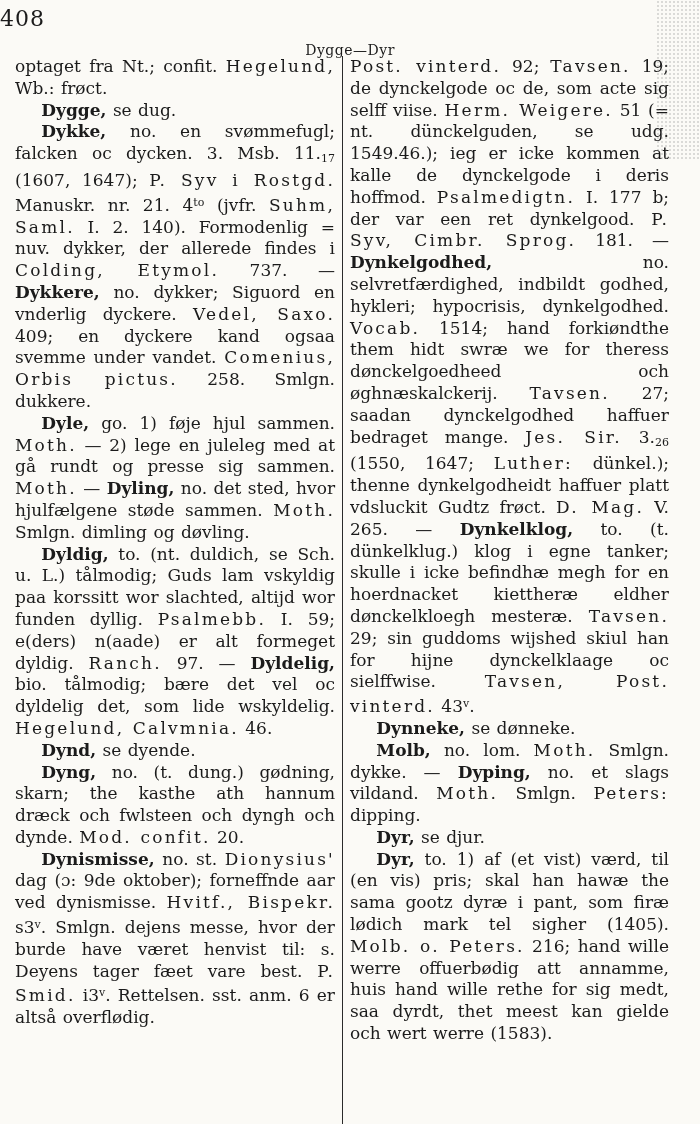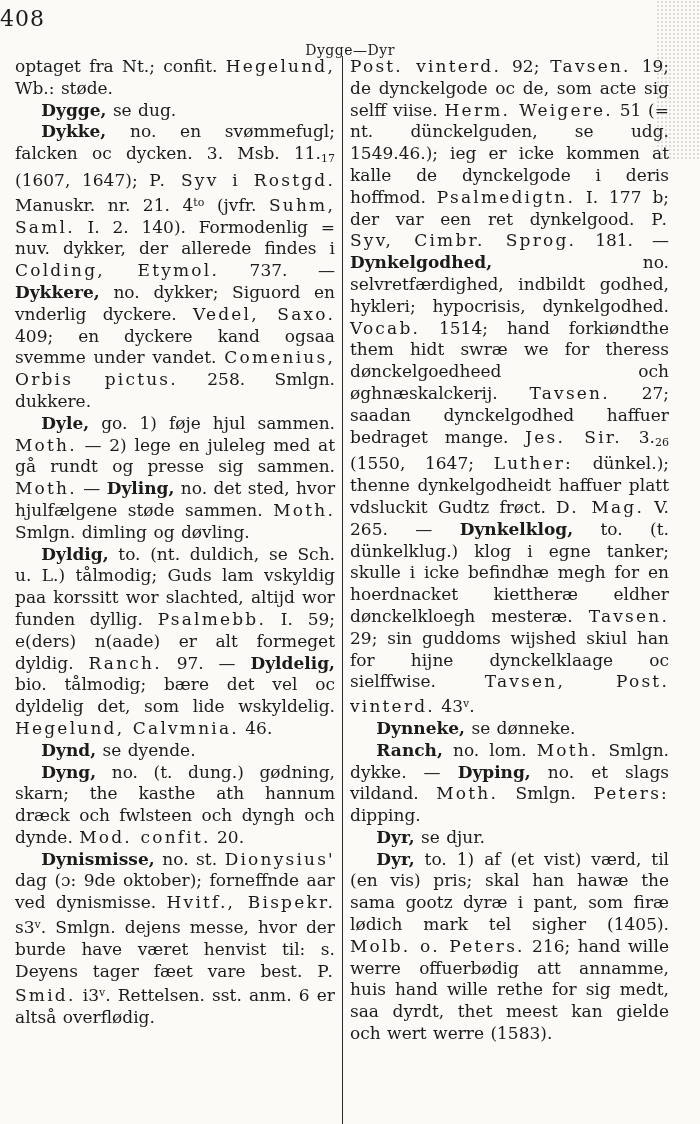--- a/index.html
+++ b/index.html
@@ -95,29 +95,29 @@
 
 <div class="scan-corner"></div>
 
 <div class="page-header">
   <div class="page-number">408</div>
   <div class="running-title">Dygge—Dyr</div>
 </div>
 
 <div class="columns">
   <div class="col col-left">
-      <p class="para"><span>optaget fra Nt.; confit. </span><span class="seg-spaced">Hegelund,</span><span> Wb.: støde.</span></p>
+      <p class="para"><span>optaget fra Nt.; confit. </span><span class="seg-spaced">Hegelund,</span><span> Wb.: frøct.</span></p>
       <p class="para indent"><span class="seg-bold">Dygge,</span><span> se dug.</span></p>
       <p class="para indent"><span class="seg-bold">Dykke,</span><span> no. en svømmefugl; falcken oc dycken. 3. Msb. 11.</span><span class="seg-sub">17</span><span> (1607, 1647); </span><span class="seg-spaced">P. Syv i Rostgd.</span><span> Manuskr. nr. 21. 4</span><span class="seg-sup">to</span><span> (jvfr. </span><span class="seg-spaced">Suhm, Saml.</span><span> I. 2. 140). Formodenlig = nuv. dykker, der allerede findes i </span><span class="seg-spaced">Colding, Etymol.</span><span> 737. — </span><span class="seg-bold">Dykkere,</span><span> no. dykker; Siguord en vnderlig dyckere. </span><span class="seg-spaced">Vedel, Saxo.</span><span> 409; en dyckere kand ogsaa svemme under vandet. </span><span class="seg-spaced">Comenius, Orbis pictus.</span><span> 258. Smlgn. dukkere.</span></p>
       <p class="para indent"><span class="seg-bold">Dyle,</span><span> go. 1) føje hjul sammen. </span><span class="seg-spaced">Moth.</span><span> — 2) lege en juleleg med at gå rundt og presse sig sammen. </span><span class="seg-spaced">Moth.</span><span> — </span><span class="seg-bold">Dyling,</span><span> no. det sted, hvor hjulfælgene støde sammen. </span><span class="seg-spaced">Moth.</span><span> Smlgn. dimling og døvling.</span></p>
       <p class="para indent"><span class="seg-bold">Dyldig,</span><span> to. (nt. duldich, se Sch. u. L.) tålmodig; Guds lam vskyldig paa korssitt wor slachted, altijd wor funden dyllig. </span><span class="seg-spaced">Psalmebb.</span><span> I. 59; e(ders) n(aade) er alt formeget dyldig. </span><span class="seg-spaced">Ranch.</span><span> 97. — </span><span class="seg-bold">Dyldelig,</span><span> bio. tålmodig; bære det vel oc dyldelig det, som lide wskyldelig. </span><span class="seg-spaced">Hegelund, Calvmnia.</span><span> 46.</span></p>
       <p class="para indent"><span class="seg-bold">Dynd,</span><span> se dyende.</span></p>
       <p class="para indent"><span class="seg-bold">Dyng,</span><span> no. (t. dung.) gødning, skarn; the kasthe ath hannum dræck och fwlsteen och dyngh och dynde. </span><span class="seg-spaced">Mod. confit.</span><span> 20.</span></p>
       <p class="para indent"><span class="seg-bold">Dynismisse,</span><span> no. st. </span><span class="seg-spaced">Dionysius'</span><span> dag (ɔ: 9de oktober); forneffnde aar ved dynismisse. </span><span class="seg-spaced">Hvitf., Bispekr.</span><span> s3</span><span class="seg-sup">v</span><span>. Smlgn. dejens messe, hvor der burde have været henvist til: s. Deyens tager fæet vare best. </span><span class="seg-spaced">P. Smid.</span><span> i3</span><span class="seg-sup">v</span><span>. Rettelsen. sst. anm. 6 er altså overflødig.</span></p>
     </div>
   <div class="col col-right">
       <p class="para"><span class="seg-spaced">Post. vinterd.</span><span> 92; </span><span class="seg-spaced">Tavsen.</span><span> 19; de dynckelgode oc de, som acte sig selff viise. </span><span class="seg-spaced">Herm. Weigere.</span><span> 51 (= nt. dünckelguden, se udg. 1549.46.); ieg er icke kommen at kalle de dynckelgode i deris hoffmod. </span><span class="seg-spaced">Psalmedigtn.</span><span> I. 177 b; der var een ret dynkelgood. </span><span class="seg-spaced">P. Syv, Cimbr. Sprog.</span><span> 181. — </span><span class="seg-bold">Dynkelgodhed,</span><span> no. selvretfærdighed, indbildt godhed, hykleri; hypocrisis, dynkelgodhed. </span><span class="seg-spaced">Vocab.</span><span> 1514; hand forkiøndthe them hidt swræ we for theress dønckelgoedheed och øghnæskalckerij. </span><span class="seg-spaced">Tavsen.</span><span> 27; saadan dynckelgodhed haffuer bedraget mange. </span><span class="seg-spaced">Jes. Sir.</span><span> 3.</span><span class="seg-sub">26</span><span> (1550, 1647; </span><span class="seg-spaced">Luther:</span><span> dünkel.); thenne dynkelgodheidt haffuer platt vdsluckit Gudtz frøct. </span><span class="seg-spaced">D. Mag.</span><span> V. 265. — </span><span class="seg-bold">Dynkelklog,</span><span> to. (t. dünkelklug.) klog i egne tanker; skulle i icke befindhæ megh for en hoerdnacket kiettheræ eldher dønckelkloegh mesteræ. </span><span class="seg-spaced">Tavsen.</span><span> 29; sin guddoms wijshed skiul han for hijne dynckelklaage oc sielffwise. </span><span class="seg-spaced">Tavsen, Post. vinterd.</span><span> 43</span><span class="seg-sup">v</span><span>.</span></p>
       <p class="para indent"><span class="seg-bold">Dynneke,</span><span> se dønneke.</span></p>
-      <p class="para indent"><span class="seg-bold">Ranch,</span><span> no. lom. </span><span class="seg-spaced">Moth.</span><span> Smlgn. dykke. — </span><span class="seg-bold">Dyping,</span><span> no. et slags vildand. </span><span class="seg-spaced">Moth.</span><span> Smlgn. </span><span class="seg-spaced">Peters:</span><span> dipping.</span></p>
+      <p class="para indent"><span class="seg-bold">Molb,</span><span> no. lom. </span><span class="seg-spaced">Moth.</span><span> Smlgn. dykke. — </span><span class="seg-bold">Dyping,</span><span> no. et slags vildand. </span><span class="seg-spaced">Moth.</span><span> Smlgn. </span><span class="seg-spaced">Peters:</span><span> dipping.</span></p>
       <p class="para indent"><span class="seg-bold">Dyr,</span><span> se djur.</span></p>
       <p class="para indent"><span class="seg-bold">Dyr,</span><span> to. 1) af (et vist) værd, til (en vis) pris; skal han hawæ the sama gootz dyræ i pant, som firæ lødich mark tel sigher (1405). </span><span class="seg-spaced">Molb. o. Peters.</span><span> 216; hand wille werre offuerbødig att annamme, huis hand wille rethe for sig medt, saa dyrdt, thet meest kan gielde och wert werre (1583). </span></p>
     </div>
 </div>
 
 </body></html>

